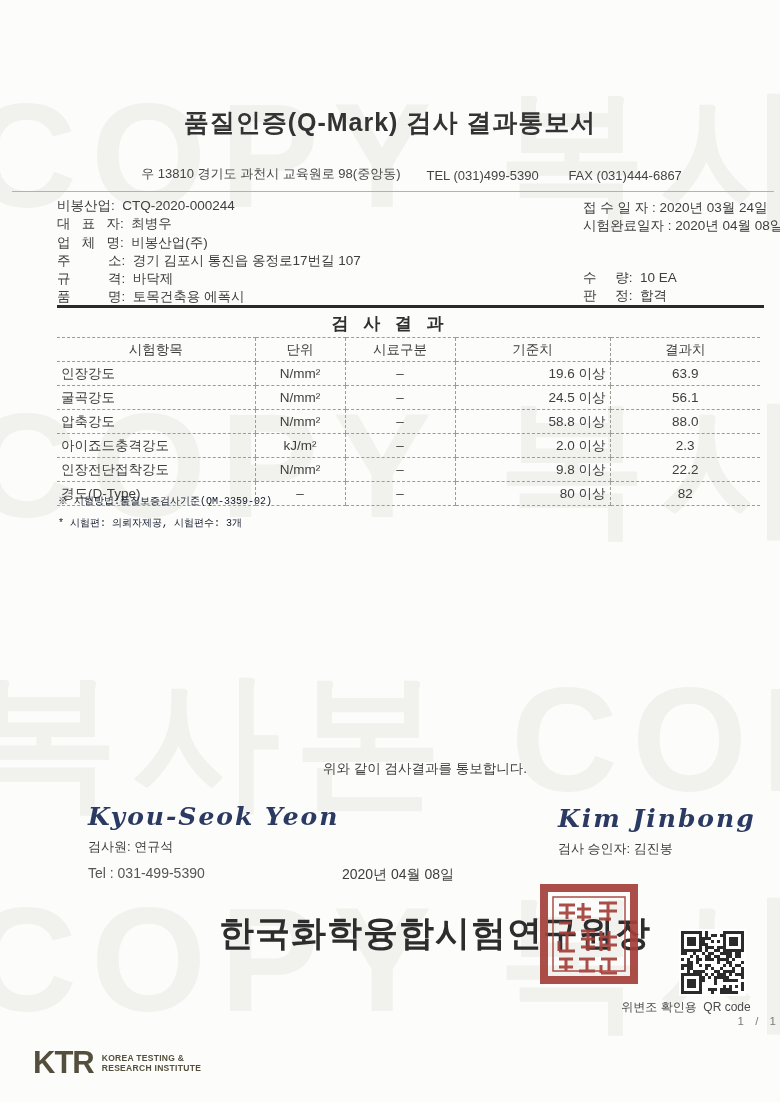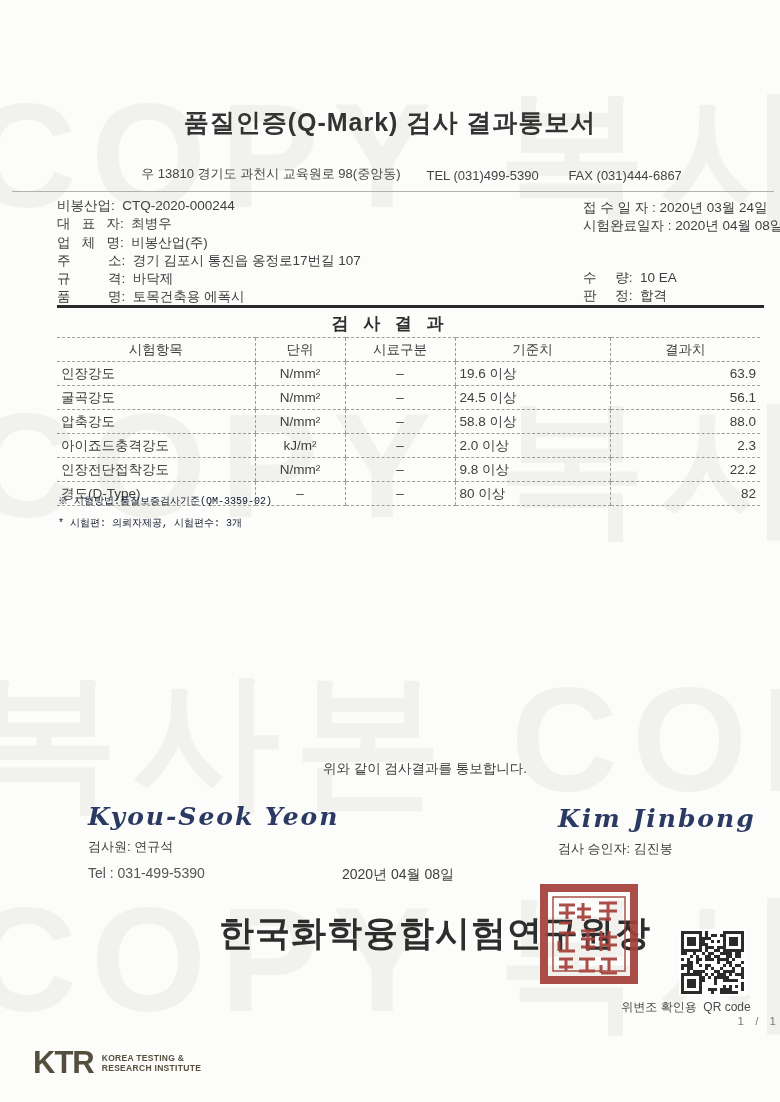--- a/index.html
+++ b/index.html
@@ -55,22 +55,22 @@
   table.results th, table.results td{
     font-weight:normal; font-size:13.5px; color:#3e3e3e;
     border-top:1px dashed #9d9d96; border-bottom:1px dashed #9d9d96;
     padding:2px 4px; height:19px; overflow:hidden;
   }
   table.results th{text-align:center;}
   table.results th+th, table.results td+td{border-left:1px dashed #9d9d96;}
   .w0{width:198px;} .w1{width:90px;} .w2{width:110px;} .w3{width:155px;} .w4{width:150px;}
   td.c0{text-align:left; padding-left:6px;}
   td.c1, td.c2{text-align:center;}
-  td.c3{text-align:left; padding-right:14px;}
-  td.c4{text-align:right; padding-right:8px;}
+  td.c3{text-align:right; padding-right:14px;}
+  td.c4{text-align:center; padding-right:8px;}
   .notes{position:absolute; top:494px; left:58px; font-size:10px; color:#0f172a; z-index:1;font-family:Liberation Mono, monospace;}
   .note{margin-bottom:8px;}
   
   .statement{
     position:absolute; top:760px; left:0; right:0; text-align:center;
     font-size:13.5px; color:#3e3e3e; transform:translateX(35px); z-index:1;
   }
   .sig{position:absolute; z-index:1;}
   .sig-left{top:794px; left:88px;}
   .sig-right{top:796px; left:558px;}

